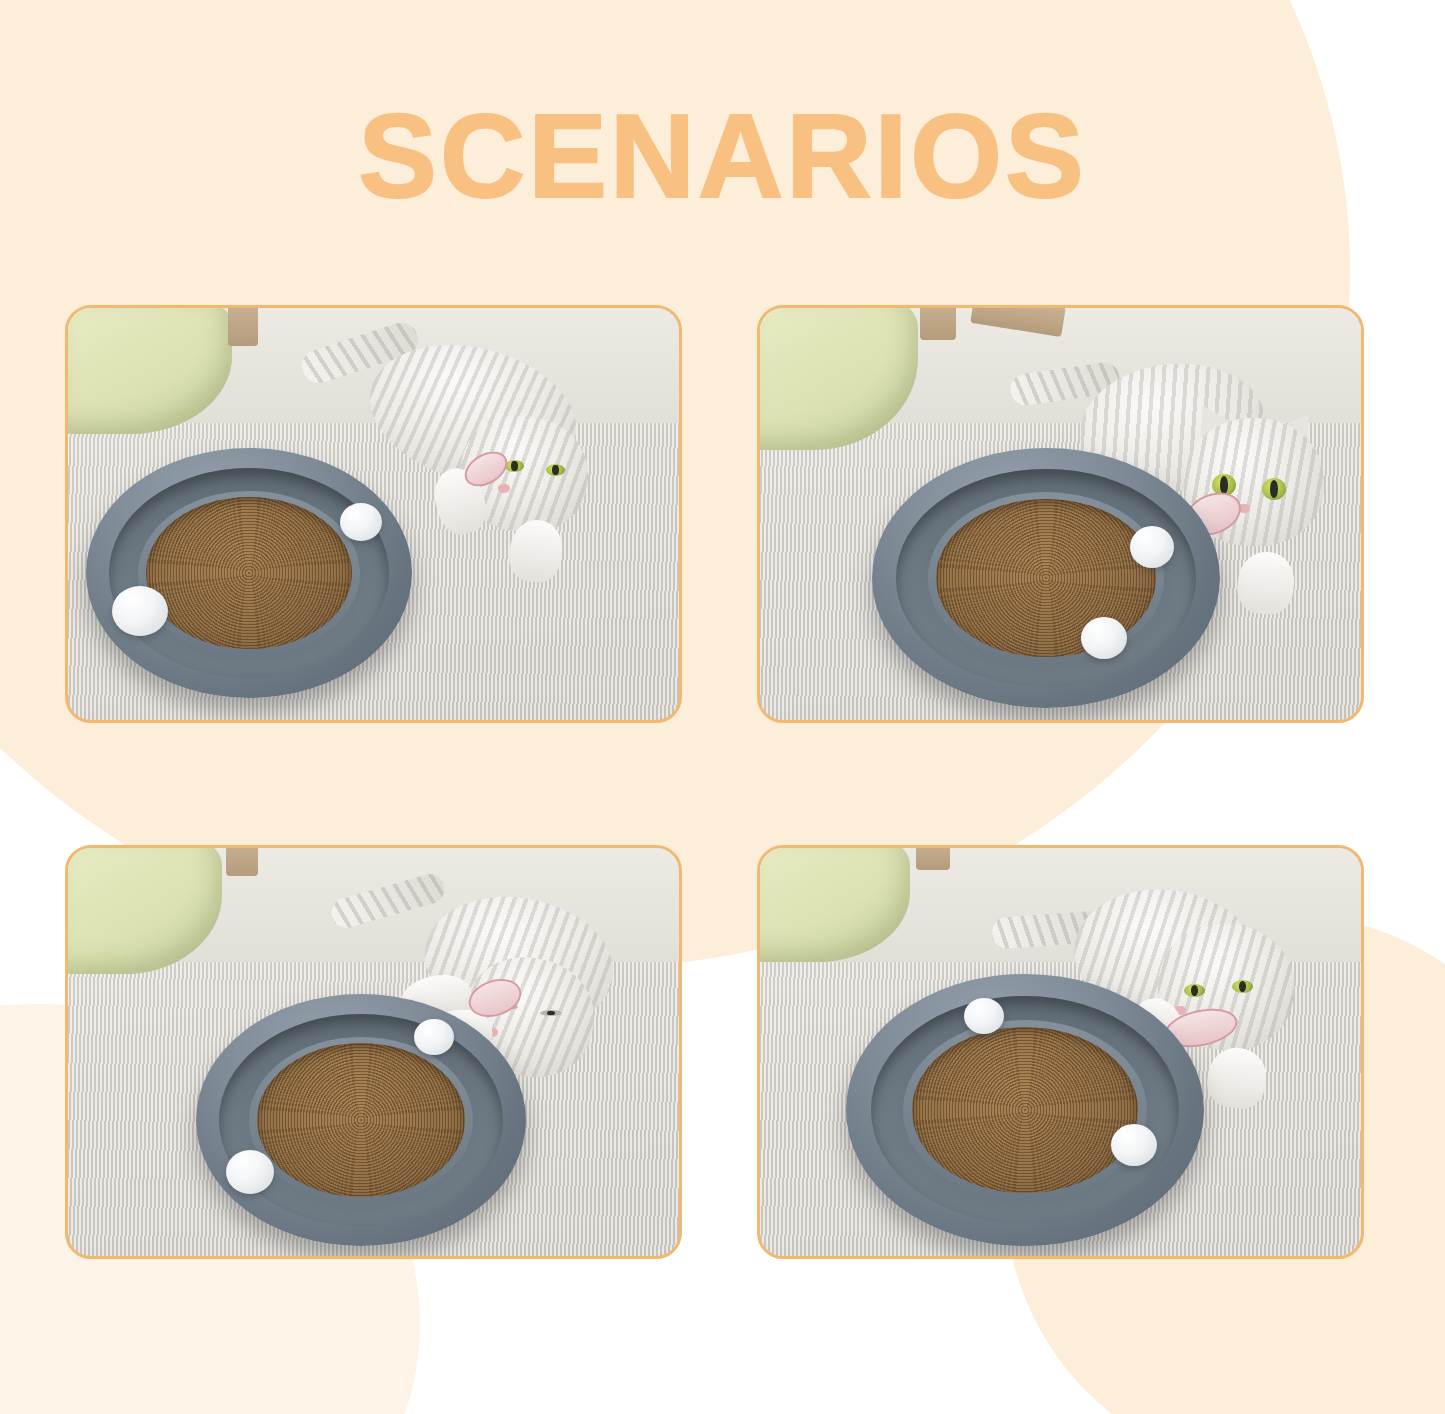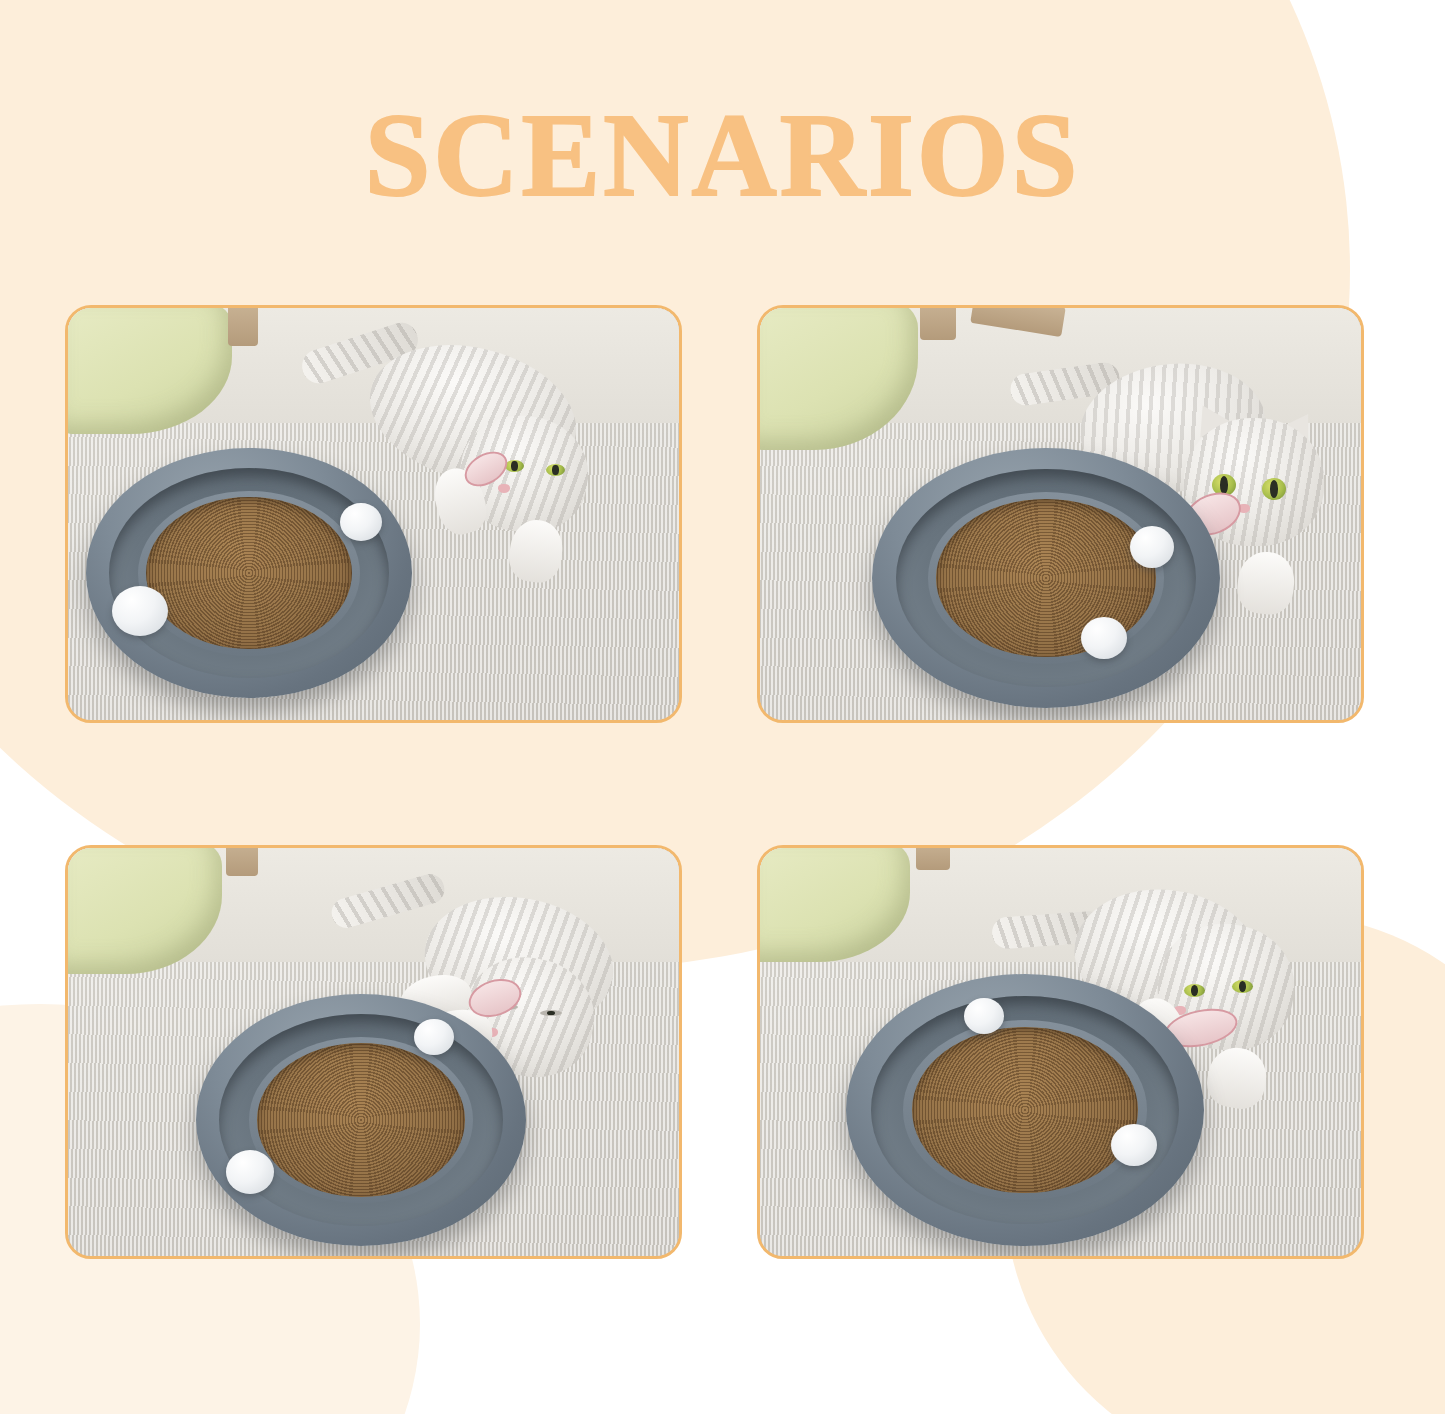--- a/index.html
+++ b/index.html
@@ -19,21 +19,21 @@
 
   
   #page-title {
     position:absolute; z-index:3;
     left:0; right:0; top:97px;
     text-align:center;
     color:#F8C182;
     font-size:118px;
     font-weight:bold;
     letter-spacing:3px;
-    font-family:Liberation Serif, serif;
+    font-family:Liberation Sans, sans-serif;
     line-height:1;
     -webkit-text-stroke:2px #F8C182;
   }
 
   
   #scenario-grid { position:absolute; z-index:2; left:0; top:0; width:1445px; height:1414px; }
   .scenario { position:absolute; }
   .card-frame {
     position:absolute; left:0; top:0;
     border:3px solid #F2B86D;

